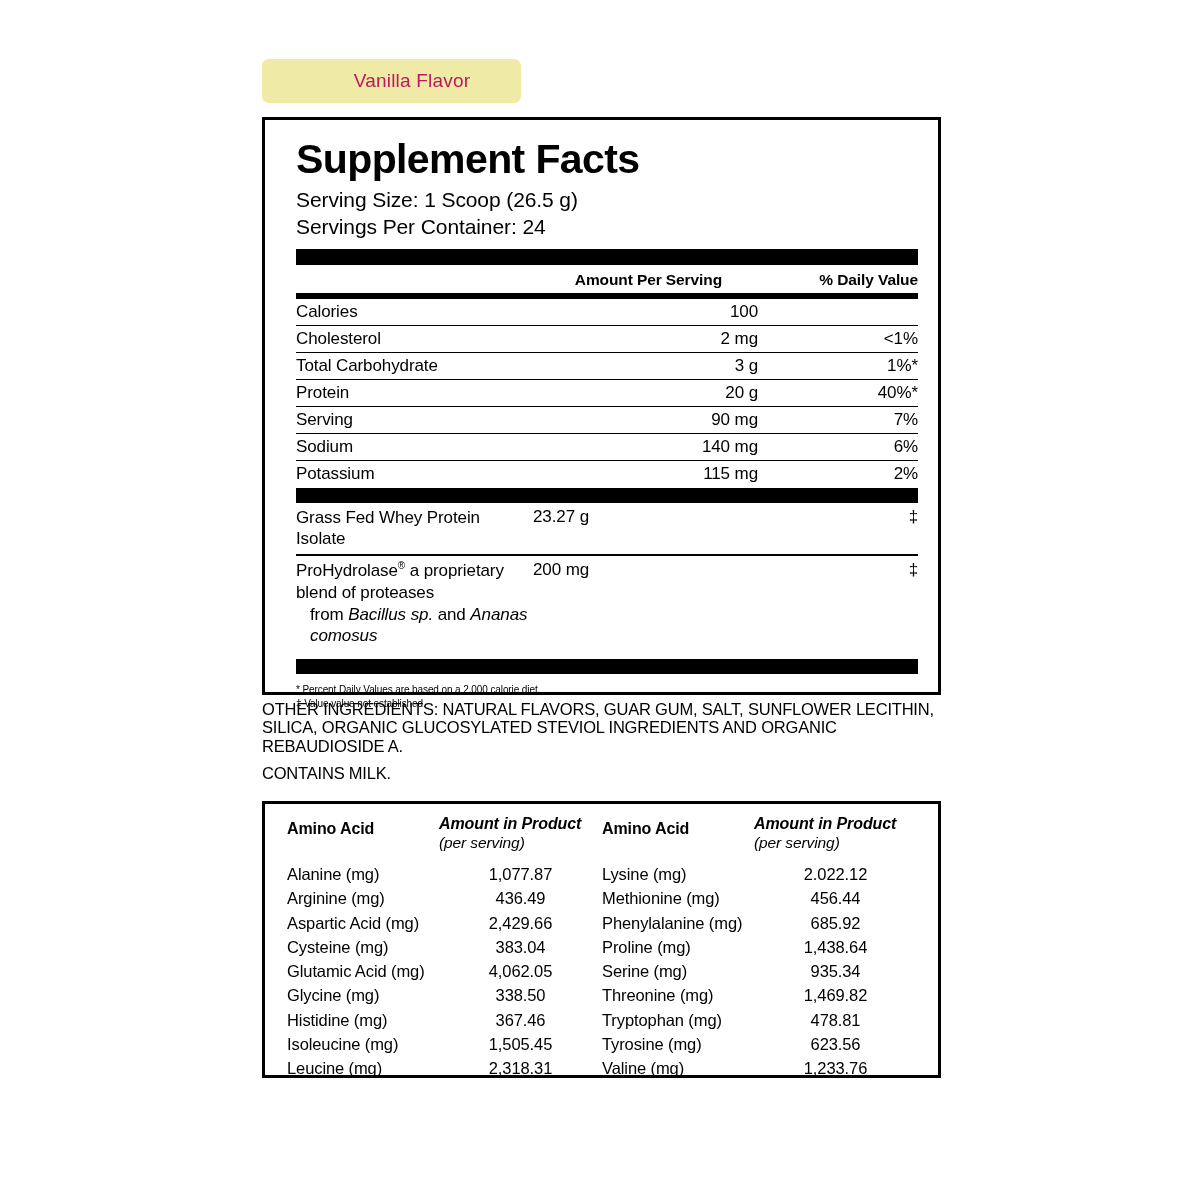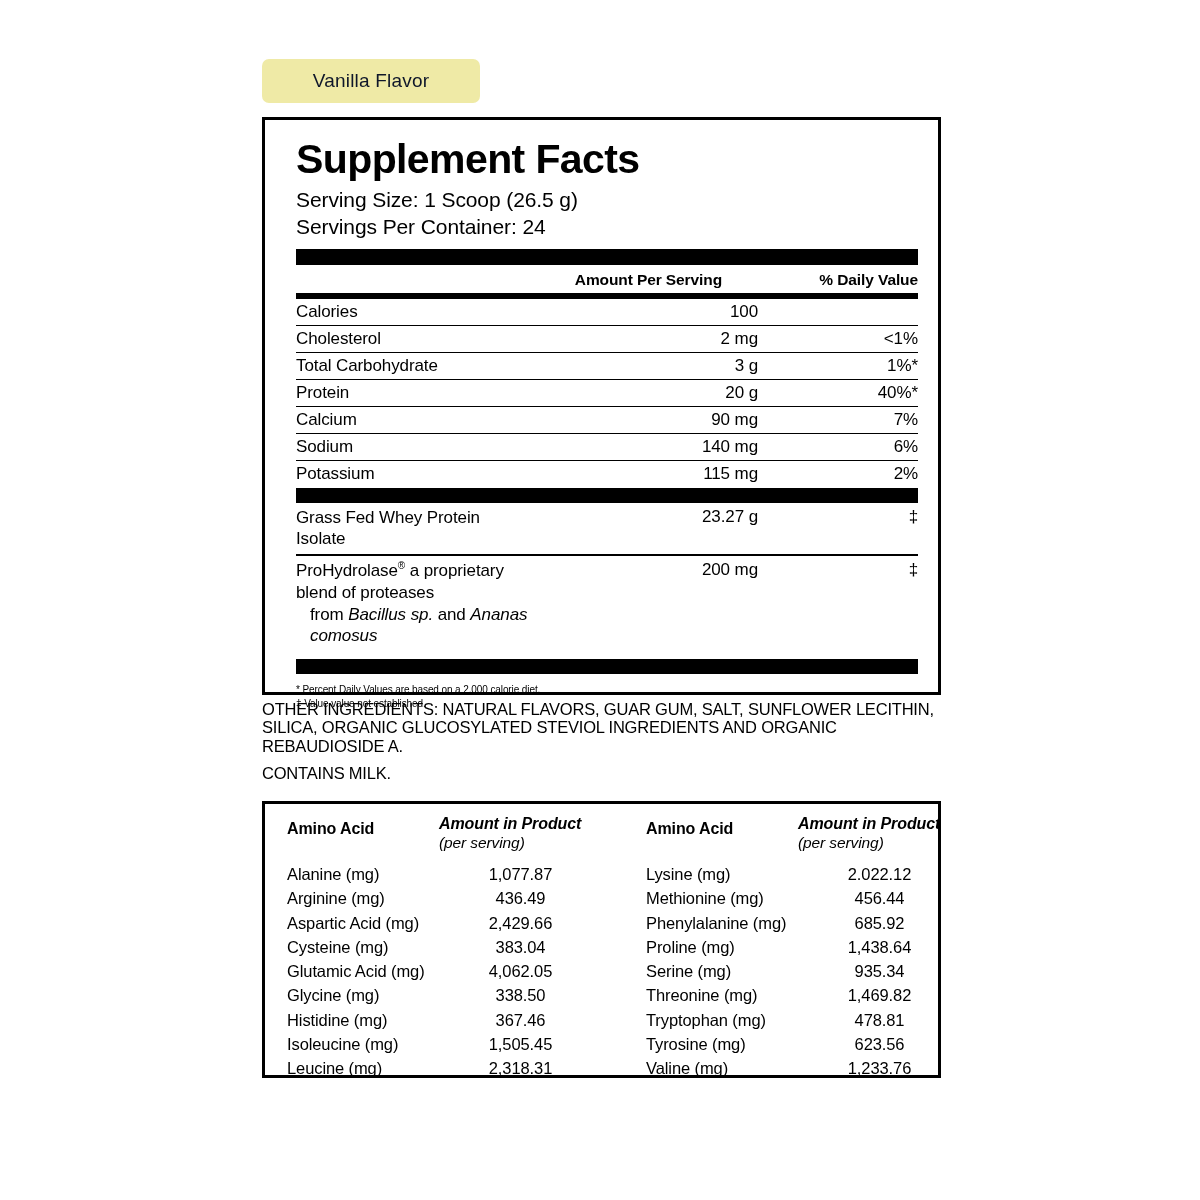--- a/index.html
+++ b/index.html
@@ -24,21 +24,22 @@
     top: 59px;
     width: 218px;
     height: 44px;
     background: #EFEAA6;
     border-radius: 7px;
     display: flex;
     align-items: center;
     justify-content: center;
     font-size: 19px;
     letter-spacing: 0.2px;
-    color: #0f172a;
+    color: #be185d;
+    padding-left: 41px;
   }
 
   
   .sf-panel {
     position: absolute;
     left: 262px;
     top: 117px;
     width: 679px;
     height: 578px;
     border: 3px solid #000;
@@ -99,21 +100,21 @@
   .bt { width: 100%; border-collapse: collapse; margin-top: 0; }
   .bt td {
     font-size: 17px;
     padding: 4px 0 4px 0;
     letter-spacing: -0.1px;
     vertical-align: top;
     border-bottom: 2.2px solid #000;
   }
   .bt tr:last-child td { border-bottom: none; }
   .bt .c-name { text-align: left; line-height: 1.28; }
-  .bt .c-amt  { width: 225px; text-align: right; }
+  .bt .c-amt  { width: 225px; text-align: left; }
   .bt .c-dv   { width: 160px; text-align: right; }
   .sub-line { display: block; padding-left: 14px; }
   .ital { font-style: italic; }
   sup.reg { font-size: 10px; vertical-align: super; }
 
   .footnotes {
     font-size: 10px;
     line-height: 1.36;
     padding-top: 9px;
     letter-spacing: -0.1px;
@@ -147,21 +148,20 @@
     border: 3px solid #000;
     box-sizing: border-box;
     background: #fff;
   }
   .aa-grid {
     position: absolute;
     left: 22px;
     top: 11px;
     width: 630px;
     display: flex;
-    gap: 44px;
   }
   .aa-col { width: 50%; }
   .aa-head {
     display: flex;
   }
   .aa-head .h-name {
     width: 152px;
     font-size: 16px;
     font-weight: bold;
     padding-top: 5px;
@@ -230,21 +230,21 @@
           <td class="c-name">Total Carbohydrate</td>
           <td class="c-amt">3 g</td>
           <td class="c-dv">1%*</td>
         </tr>
         <tr>
           <td class="c-name">Protein</td>
           <td class="c-amt">20 g</td>
           <td class="c-dv">40%*</td>
         </tr>
         <tr>
-          <td class="c-name">Calcium</td>
+          <td class="c-name">Serving</td>
           <td class="c-amt">90 mg</td>
           <td class="c-dv">7%</td>
         </tr>
         <tr>
           <td class="c-name">Sodium</td>
           <td class="c-amt">140 mg</td>
           <td class="c-dv">6%</td>
         </tr>
         <tr>
           <td class="c-name">Potassium</td>

